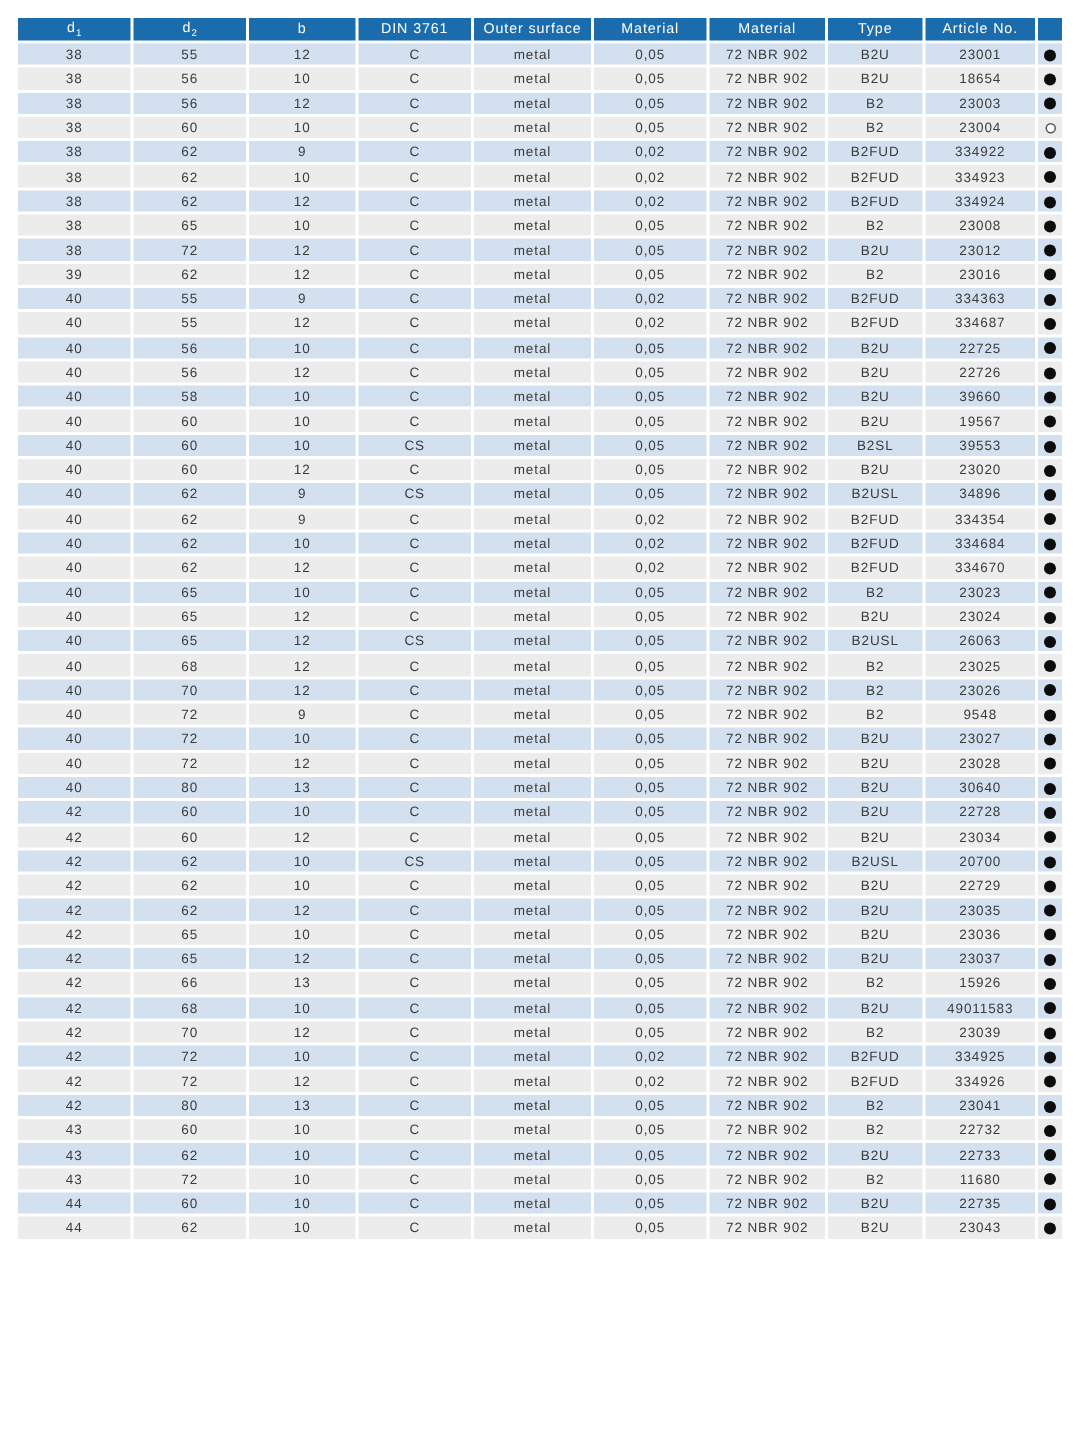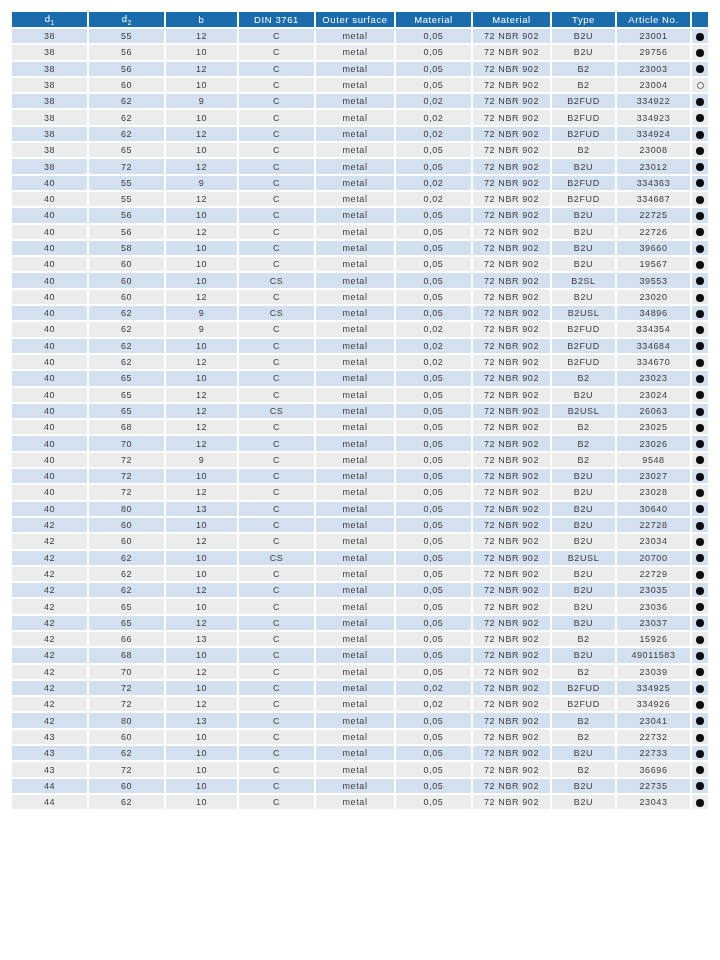--- a/index.html
+++ b/index.html
@@ -103,21 +103,21 @@
         </tr>
         <tr class="alt-gray">
           <td>38</td>
           <td>56</td>
           <td>10</td>
           <td>C</td>
           <td>metal</td>
           <td>0,05</td>
           <td>72 NBR 902</td>
           <td>B2U</td>
-          <td>29756</td>
+          <td>18654</td>
           <td><span class="dot filled"></span></td>
         </tr>
         <tr class="alt-blue">
           <td>38</td>
           <td>56</td>
           <td>12</td>
           <td>C</td>
           <td>metal</td>
           <td>0,05</td>
           <td>72 NBR 902</td>
@@ -190,20 +190,32 @@
           <td>72</td>
           <td>12</td>
           <td>C</td>
           <td>metal</td>
           <td>0,05</td>
           <td>72 NBR 902</td>
           <td>B2U</td>
           <td>23012</td>
           <td><span class="dot filled"></span></td>
         </tr>
+        <tr class="alt-gray">
+          <td>39</td>
+          <td>62</td>
+          <td>12</td>
+          <td>C</td>
+          <td>metal</td>
+          <td>0,05</td>
+          <td>72 NBR 902</td>
+          <td>B2</td>
+          <td>23016</td>
+          <td><span class="dot filled"></span></td>
+        </tr>
         <tr class="alt-blue">
           <td>40</td>
           <td>55</td>
           <td>9</td>
           <td>C</td>
           <td>metal</td>
           <td>0,02</td>
           <td>72 NBR 902</td>
           <td>B2FUD</td>
           <td>334363</td>
@@ -631,21 +643,21 @@
         </tr>
         <tr class="alt-gray">
           <td>43</td>
           <td>72</td>
           <td>10</td>
           <td>C</td>
           <td>metal</td>
           <td>0,05</td>
           <td>72 NBR 902</td>
           <td>B2</td>
-          <td>36696</td>
+          <td>11680</td>
           <td><span class="dot filled"></span></td>
         </tr>
         <tr class="alt-blue">
           <td>44</td>
           <td>60</td>
           <td>10</td>
           <td>C</td>
           <td>metal</td>
           <td>0,05</td>
           <td>72 NBR 902</td>

